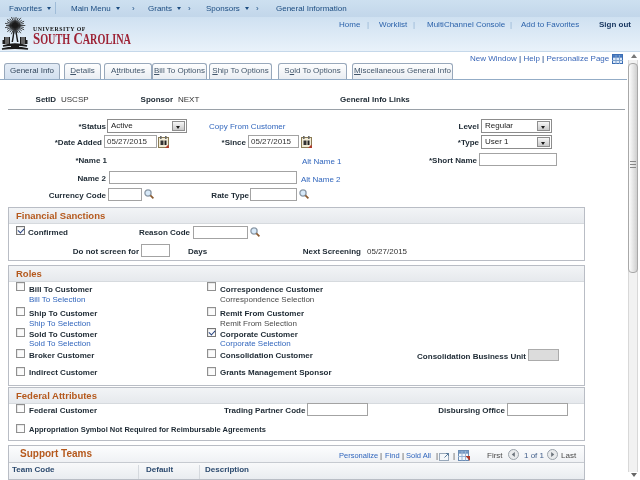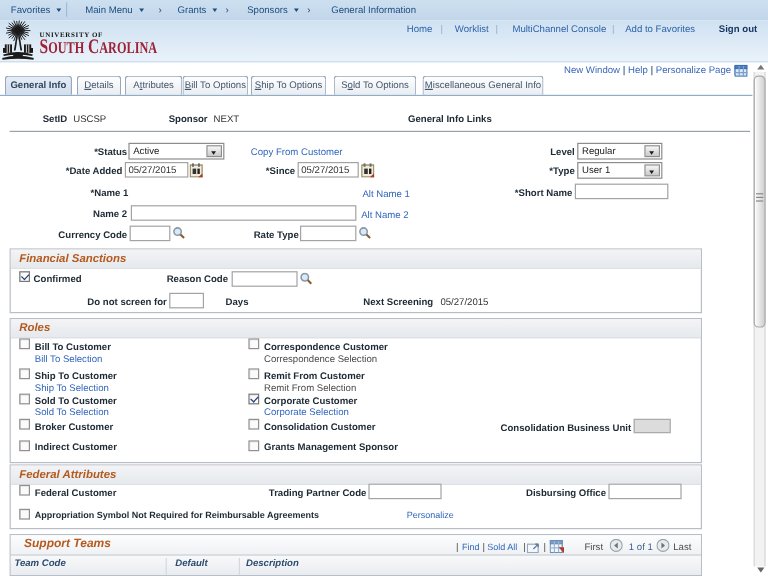--- a/index.html
+++ b/index.html
@@ -20,37 +20,37 @@
   border-right:2.5px solid transparent; border-top:3.5px solid #1b4c80; margin-left:5px; vertical-align:1px;}
 #band { position:absolute; left:0; top:17px; width:640px; height:35px;
   background:linear-gradient(#cfe1f1,#e9f2fa); border-bottom:1px solid #c5d8ea; }
 #band .rl { position:absolute; top:3px; font-size:8px; color:#2c63ab; white-space:nowrap; }
 #band .sep { color:#8fb0d0; }
 #pagelinks { position:absolute; top:54px; left:470px; font-size:8px; color:#3a67b8; white-space:nowrap; }
 #pagelinks .sep { color:#5b79a8; font-weight:bold; }
 .tab { position:absolute; top:63px; height:16px; border:1px solid #98a8bb; border-bottom:none;
   border-radius:3px 3px 0 0; background:linear-gradient(#fefefe,#e9edf2); color:#42566b;
   font-size:8px; text-align:center; line-height:14px; white-space:nowrap; overflow:hidden; }
-.tab.act { background:linear-gradient(#e4ecf6,#d2dfee); color:#32465c; font-weight:bold; }
+.tab.act { background:linear-gradient(#e4ecf6,#d2dfee); color:#32465c; font-weight:normal; }
 #tabline { position:absolute; left:0; top:79px; width:627px; height:1px; background:#93acc6; }
 .u { text-decoration:underline; }
 .inp { position:absolute; border:1px solid #a3a3a3; background:#fff; height:13px;
   font-size:8px; color:#333; line-height:11px; padding-left:2px; white-space:nowrap; }
 .inp.dis { background:#dcdcdc; border-color:#ababab; }
 .sel { position:absolute; border:1px solid #8c8c8c; background:#fff; height:14px;
   font-size:8px; color:#222; line-height:12px; padding-left:3px; white-space:nowrap; }
 .sel .btn { position:absolute; right:1px; top:1px; bottom:1px; width:13px;
   background:linear-gradient(#f7f7f7,#c9c9c9); border:1px solid #8e8e8e; }
 .sel .btn:after { content:""; position:absolute; left:3px; top:4px; width:0; height:0;
   border-left:2.5px solid transparent; border-right:2.5px solid transparent; border-top:3.5px solid #1a1a1a; }
 .cb { position:absolute; width:9px; height:9px; border:1px solid #909090; background:#fbfbfb; box-shadow:inset 0.5px 0.5px 0 #d8d8d8; }
 .cb.chk { border-color:#777; }
 .cb.chk:after { content:""; position:absolute; left:1px; top:0.5px; width:5px; height:3px;
   border-left:1.6px solid #24407e; border-bottom:1.6px solid #24407e; transform:rotate(-47deg); }
-.box { position:absolute; left:8px; width:577px; border:1px solid #b9bdc5; background:#fff;font-style:italic; }
+.box { position:absolute; left:8px; width:577px; border:1px solid #b9bdc5; background:#fff; }
 .boxhdr { height:16px; background:linear-gradient(#f2f4f6,#e6e9ed); border-bottom:1px solid #d6dade;
   color:#b5591d; font-weight:bold; font-size:9.5px; line-height:15px; padding-left:7px; }
 </style>
 </head>
 <body>
 <div id="page">
 
   <div id="topbar">
     <span class="it" style="left:9px">Favorites<span class="caret"></span></span>
     <span class="it" style="left:55px;top:2px;width:1px;height:12px;background:#9fbcd8"></span>
@@ -288,21 +288,21 @@
   <div class="cb" style="left:16px;top:424px"></div>
   <div class="lbl" style="left:29px;top:425px;font-size:7.5px">Appropriation Symbol Not Required for Reimbursable Agreements</div>
 
   <div class="box" style="top:445px;height:35px">
     <div class="boxhdr" style="background:linear-gradient(#fcfdfe,#eff1f4);border-bottom:none;font-size:10px;padding-left:11px">Support Teams</div>
     <div style="position:absolute;left:0;top:16px;width:575px;height:17px;background:linear-gradient(#f8f9fa,#e9ecf0);border-top:1px solid #c6cad0"></div>
     <div class="abs" style="left:1px;top:19px;width:129px;font-size:8px;font-weight:bold;color:#2c4a6e;padding-left:2px;border-right:1px solid #d5d9de;height:14px">Team Code</div>
     <div class="abs" style="left:131px;top:19px;width:60px;font-size:8px;font-weight:bold;color:#2c4a6e;padding-left:6px;border-right:1px solid #d5d9de;height:14px">Default</div>
     <div class="abs" style="left:192px;top:19px;font-size:8px;font-weight:bold;color:#2c4a6e;padding-left:4px">Description</div>
   </div>
-  <div class="lnk" style="left:339px;top:425px;font-size:7.5px">Personalize</div>
+  <div class="lnk" style="left:339px;top:451px;font-size:7.5px">Personalize</div>
   <div class="gray" style="left:380px;top:451px">|</div>
   <div class="lnk" style="left:385px;top:451px;font-size:7.5px">Find</div>
   <div class="gray" style="left:402px;top:451px">|</div>
   <div class="lnk" style="left:406px;top:451px;font-size:7.5px">Sold All</div>
   <div class="gray" style="left:436px;top:451px">|</div>
   <svg class="abs" style="left:439px;top:451px" width="12" height="10" viewBox="0 0 12 10">
     <rect x="0.5" y="2.5" width="9" height="7" fill="#f4f7fa" stroke="#98a8ba"></rect>
     <path d="M5.5 6.5 L9.5 2.5 M9.5 2.5 L7 2.5 M9.5 2.5 L9.5 5" stroke="#5a7a9a" stroke-width="1" fill="none"></path>
   </svg>
   <div class="gray" style="left:453px;top:451px">|</div>

